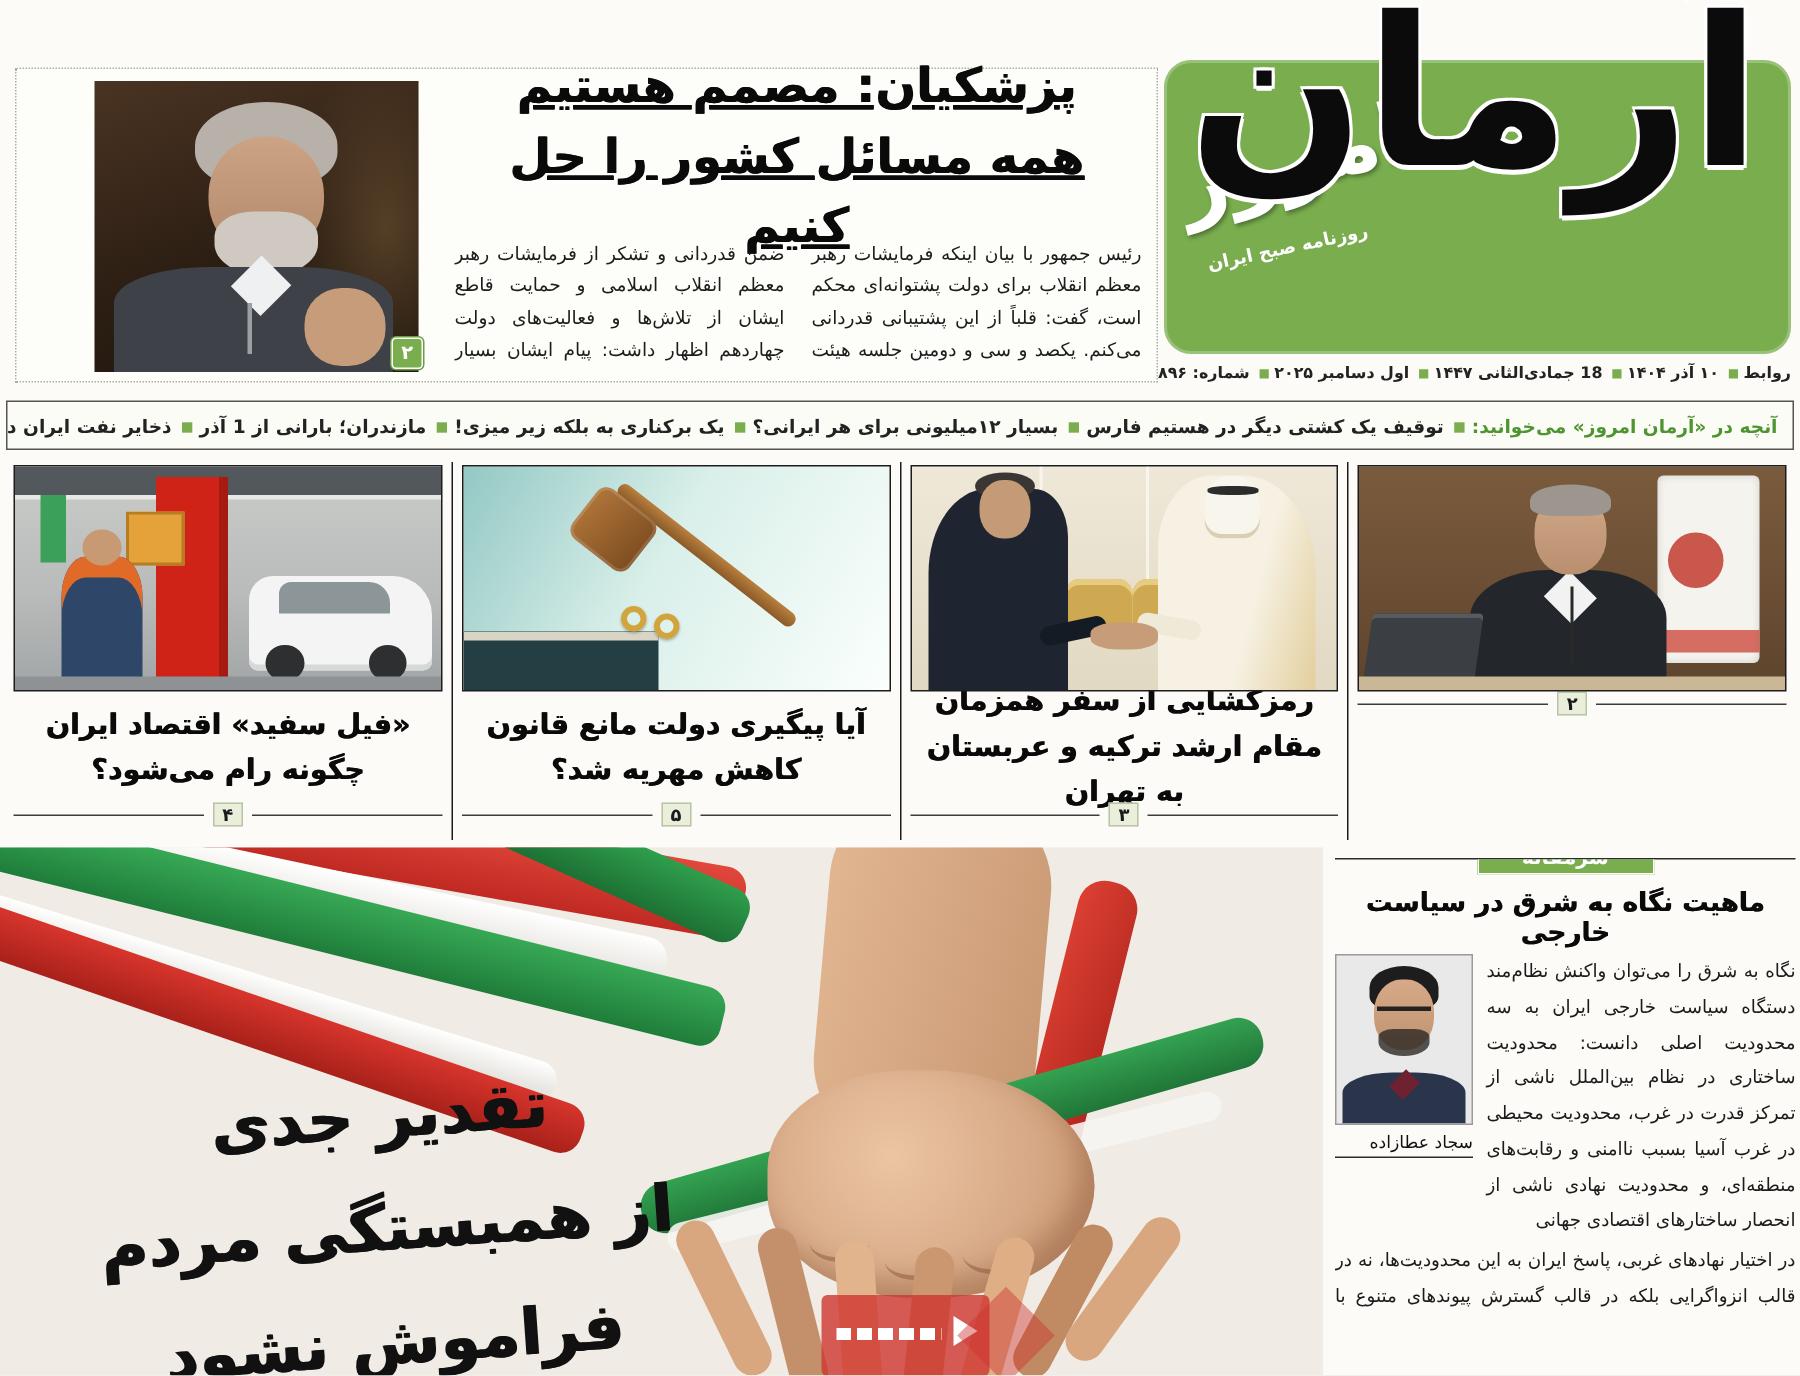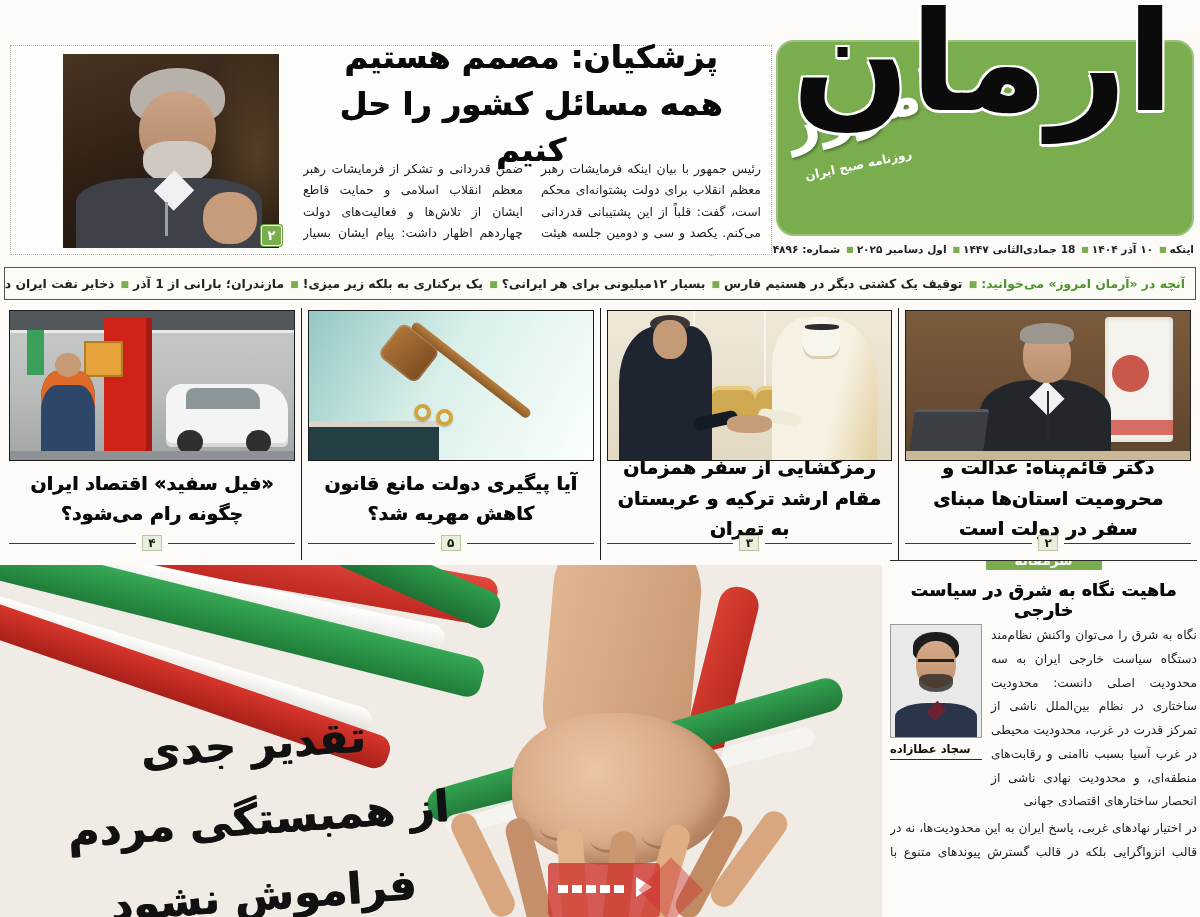--- a/index.html
+++ b/index.html
@@ -22,21 +22,21 @@
   .lead-box { position:absolute; left:10px; top:45px; width:762px; height:210px; border:1px dotted #aeaea0; background:#fdfdfa; }
   .lead-photo { position:absolute; left:52px; top:8px; width:216px; height:194px; overflow:hidden; background:linear-gradient(160deg,#4a3423 0%,#2c1e13 55%,#1e150c 100%); }
   .lp-glow { position:absolute; right:-20%; top:-10%; width:60%; height:120%; background:radial-gradient(ellipse, rgba(120,90,55,.55), transparent 70%); }
   .lp-hair { position:absolute; top:7%; left:31%; width:44%; height:30%; background:#b7b1aa; border-radius:50% 50% 42% 42%; }
   .lp-face { position:absolute; top:19%; left:35%; width:36%; height:42%; background:linear-gradient(#cda386,#b2886a); border-radius:48%; }
   .lp-beard { position:absolute; top:45%; left:37%; width:32%; height:22%; background:#cfc9c1; border-radius:40% 40% 52% 52%; }
   .lp-body { position:absolute; bottom:0; left:6%; width:86%; height:36%; background:#3e4147; border-radius:34% 34% 0 0; }
   .lp-shirt { position:absolute; bottom:22%; left:45%; width:13%; height:15%; background:#eef0f2; transform:rotate(45deg); }
   .lp-hand { position:absolute; bottom:2%; right:10%; width:25%; height:27%; background:#c79c7b; border-radius:46%; }
   .lp-mic { position:absolute; bottom:6%; left:47%; width:3px; height:34px; background:#9aa0a4; }
-  .lead-headline { position:absolute; left:290px; right:10px; top:10px; height:96px; display:flex; flex-direction:column; justify-content:center; text-align:center; font-weight:bold; font-size:32px; line-height:1.45; color:#0a0a0a; text-shadow:.6px 0 0 #0a0a0a; }
+  .lead-headline { position:absolute; left:290px; right:10px; top:10px; height:96px; display:flex; flex-direction:column; justify-content:center; text-align:center; font-weight:bold; font-size:32px; line-height:1.45; color:#0a0a0a; text-shadow:.6px 0 0 #0a0a0a;text-decoration:underline; }
   .lead-body { position:absolute; left:292px; right:10px; top:112px; bottom:8px; column-count:2; column-gap:18px; font-size:12.4px; line-height:1.72; text-align:justify; color:#1c1c1c; overflow:hidden; }
   .lead-badge { position:absolute; left:250px; bottom:8px; width:21px; height:21px; background:#79ad4e; color:#fff; font-size:13px; font-weight:bold; display:flex; align-items:center; justify-content:center; border-radius:3px; border:1px solid #fff; box-shadow:0 0 0 1px #6a9c42; }
 
   
   .teaser-bar { position:absolute; left:4px; right:4px; top:267px; height:33px; border:1.5px solid #55554e; background:#fcfcf7; display:flex; align-items:center; padding:0 10px; font-size:12.4px; font-weight:bold; color:#222; white-space:nowrap; overflow:hidden; }
   .teaser-lead { color:#4e9430; padding-left:4px; }
   .teaser-item::before { content:"■ "; color:#79ad4e; font-size:9px; vertical-align:1px; padding-left:3px; }
   .teaser-item { padding-left:4px; }
 
   
@@ -123,49 +123,49 @@
   .hd5 { left:652px; top:258px; background:#dfae85; transform:rotate(16deg); }
   .hd6 { left:696px; top:246px; background:#c08a62; transform:rotate(28deg); }
   .hd7 { left:736px; top:238px; background:#d8a77f; transform:rotate(36deg); }
   .feature-headline { position:absolute; left:52px; top:142px; width:412px; text-align:center; font-size:43px; font-weight:bold; line-height:1.75; color:#111; transform:rotate(-4deg); text-shadow:1px 0 0 #111; }
   .watermark { position:absolute; left:548px; top:298px; width:112px; height:54px; background:rgba(206,54,48,.8); border-radius:4px; }
   .watermark::after { content:""; position:absolute; right:-34px; top:4px; width:46px; height:46px; background:rgba(206,54,48,.45); transform:rotate(45deg); }
   .wm-bars { position:absolute; left:10px; top:22px; width:70px; height:8px; background:repeating-linear-gradient(90deg,#fff 0 10px,transparent 10px 14px); }
   .wm-arrow { position:absolute; right:8px; top:14px; width:0; height:0; border-right:16px solid #fff; border-top:10px solid transparent; border-bottom:10px solid transparent; transform:rotate(180deg); }
 
   
-  .editorial { position:absolute; right:3px; top:560px; width:307px; height:302px; border-top:1.5px solid #2b2b2b; overflow:hidden; background:#fcfbf7; }
+  .editorial { position:absolute; right:3px; top:572px; width:307px; height:302px; border-top:1.5px solid #2b2b2b; overflow:hidden; background:#fcfbf7; }
   .ed-kicker { width:118px; margin:-11px auto 0; background:#79ad4e; color:#fff; text-align:center; font-size:13.5px; font-weight:bold; padding:2px 0 3px; letter-spacing:1px; box-shadow:0 0 0 1px #fff inset; position:relative; }
   .ed-title { text-align:center; font-size:17.5px; font-weight:bold; color:#0a0a0a; margin:9px 4px 4px; text-shadow:.4px 0 0 #0a0a0a; }
   .ed-top { display:flex; gap:9px; margin-top:4px; }
   .ed-text { flex:1; font-size:12.2px; line-height:1.95; text-align:justify; color:#1b1b1b; }
   .ed-photo-col { width:92px; flex:0 0 92px; }
   .ed-photo { position:relative; width:92px; height:114px; background:#e9e9e9; border:1px solid #9a9a9a; overflow:hidden; }
   .ap-hair { position:absolute; left:24%; top:6%; width:52%; height:26%; background:#1d1d1d; border-radius:50% 50% 30% 30%; }
   .ap-face { position:absolute; left:28%; top:14%; width:44%; height:42%; background:linear-gradient(#d6aa88,#c0926f); border-radius:46%; }
   .ap-glasses { position:absolute; left:30%; top:30%; width:40%; height:10%; border-top:3px solid #222; }
   .ap-beard { position:absolute; left:31%; top:44%; width:38%; height:16%; background:#2c2824; border-radius:30% 30% 50% 50%; opacity:.8; }
   .ap-suit { position:absolute; left:4%; bottom:0; width:92%; height:30%; background:#2a354c; border-radius:40% 40% 0 0; }
   .ap-shirt { position:absolute; left:43%; bottom:16%; width:14%; height:14%; background:#6e2130; transform:rotate(45deg); }
-  .ed-author { text-align:left; font-size:11.5px; font-weight:bold; color:#111; padding:4px 0 3px; border-bottom:1.5px solid #2b2b2b; }
+  .ed-author { text-align:right; font-size:11.5px; font-weight:normal; color:#111; padding:4px 0 3px; border-bottom:1.5px solid #2b2b2b; }
   .ed-body p { font-size:12.2px; line-height:1.95; text-align:justify; color:#1b1b1b; margin-top:3px; }
 </style>
 </head>
 <body>
 
 <div class="page">
 
   <div class="masthead">
     <div class="mast-green"></div>
     <div class="mast-sub">امروز</div>
     <div class="mast-title">آرمان</div>
     <div class="mast-tag">روزنامه صبح ایران</div>
   </div>
   <div class="dateline">
-    <span class="dl-seg">اینکه</span><span class="dl-seg">۱۰ آذر ۱۴۰۴</span><span class="dl-seg">18 جمادی‌الثانی ۱۴۴۷</span><span class="dl-seg">اول دسامبر ۲۰۲۵</span><span class="dl-seg">شماره: ۴۸۹۶</span><span class="dl-seg">۱۵۰۰۰ تومان</span>
+    <span class="dl-seg">روابط</span><span class="dl-seg">۱۰ آذر ۱۴۰۴</span><span class="dl-seg">18 جمادی‌الثانی ۱۴۴۷</span><span class="dl-seg">اول دسامبر ۲۰۲۵</span><span class="dl-seg">شماره: ۴۸۹۶</span><span class="dl-seg">۱۵۰۰۰ تومان</span>
   </div>
 
   <div class="lead-box">
     <div class="lead-photo">
       <div class="lp-glow"></div>
       <div class="lp-hair"></div>
       <div class="lp-face"></div>
       <div class="lp-beard"></div>
       <div class="lp-body"></div>
       <div class="lp-shirt"></div>
@@ -199,21 +199,20 @@
       <div class="story-photo ph-desk">
         <div class="flag"></div>
         <div class="suit"></div>
         <div class="shirt"></div>
         <div class="head"></div>
         <div class="hair"></div>
         <div class="mic"></div>
         <div class="laptop"></div>
         <div class="deskline"></div>
       </div>
-      <div class="story-headline">دکتر قائم‌پناه: عدالت و محرومیت استان‌ها مبنای سفر در دولت است</div>
       <div class="story-foot">
         <div class="rule"></div>
         <div class="story-chip">۲</div>
         <div class="rule"></div>
       </div>
     </div>
 
     <div class="story">
       <div class="story-photo ph-shake">
         <div class="panel" style="left:30%"></div>

